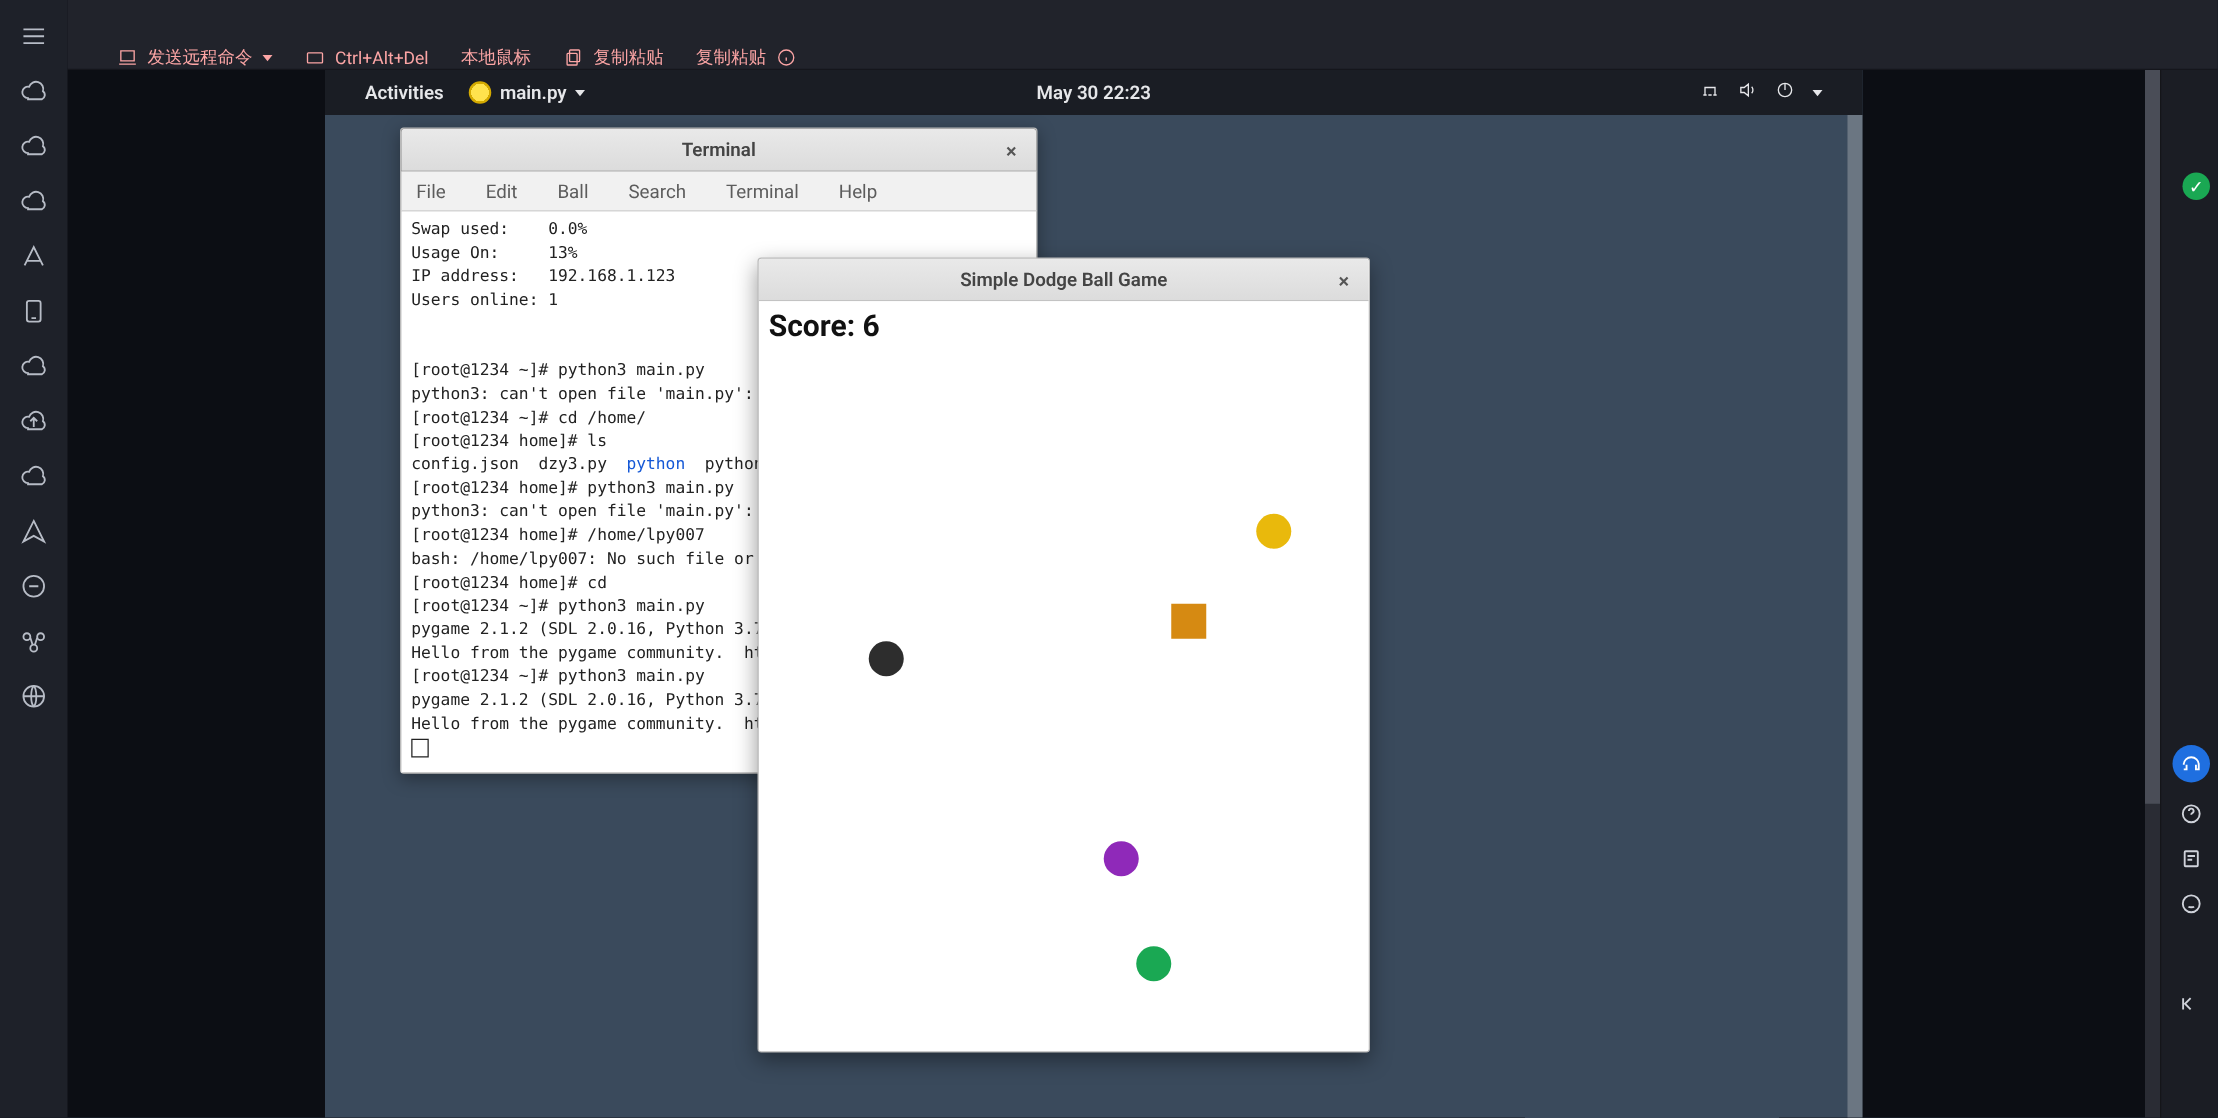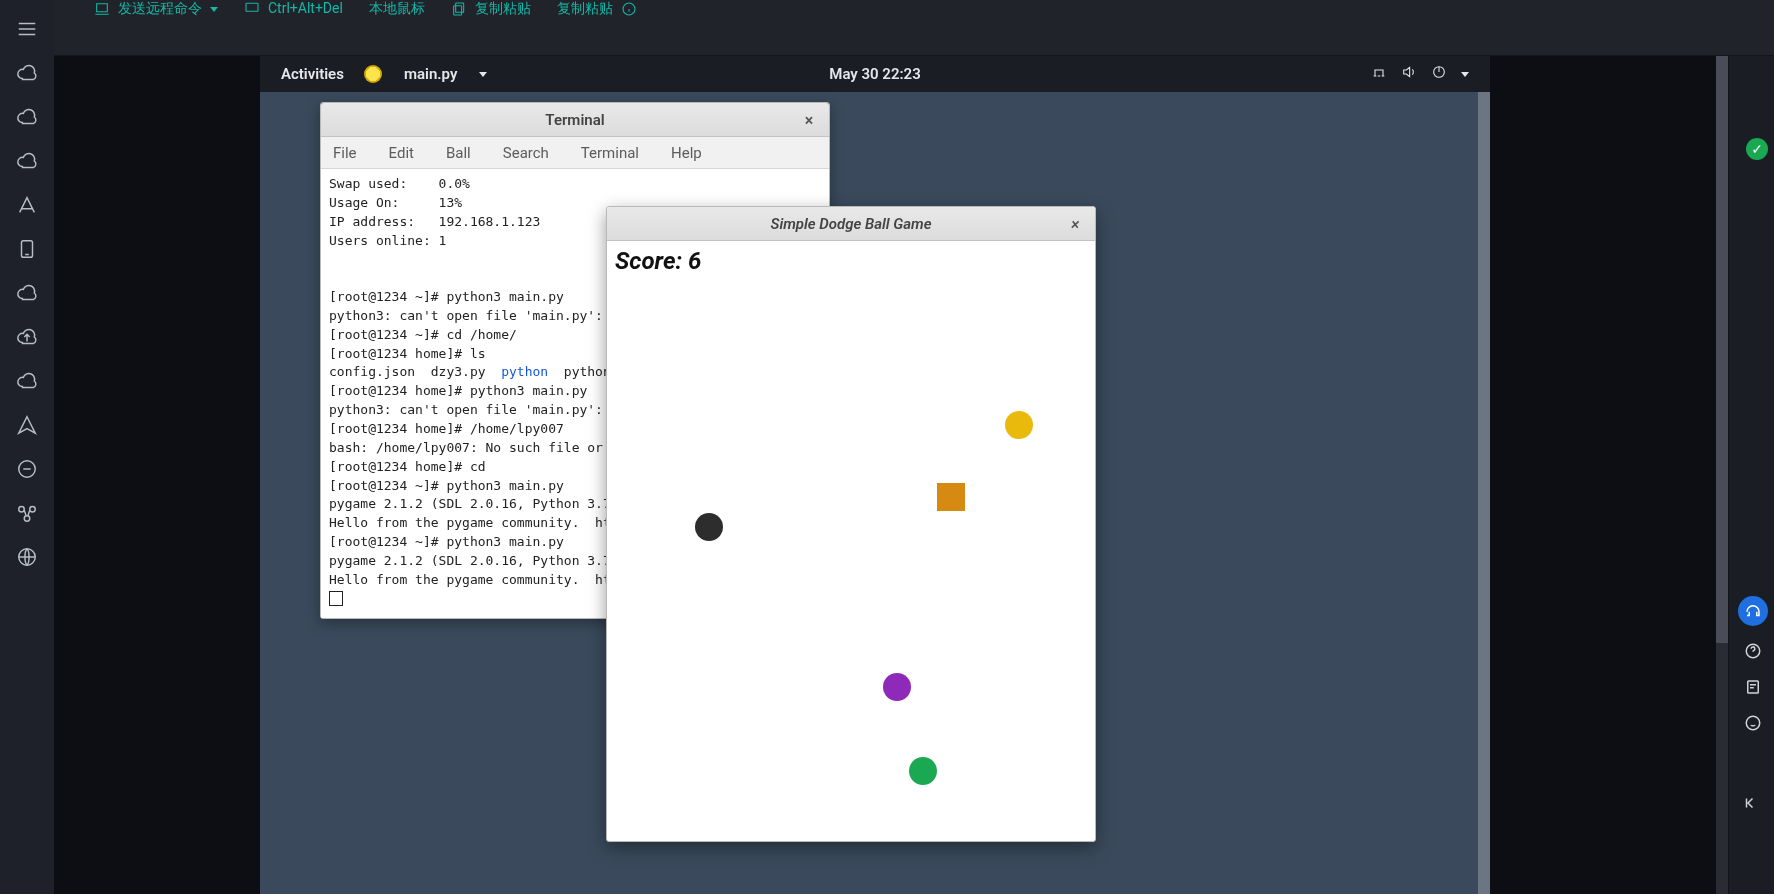--- a/index.html
+++ b/index.html
@@ -10,41 +10,41 @@
     position: absolute; left: 0; top: 0; width: 54px; height: 894px;
     background: #1e2129; display: flex; flex-direction: column; align-items: center;
     padding-top: 18px; gap: 22px;
   }
   .left-rail .rail-icon { color: #b7bcc6; width: 22px; height: 22px; display:flex; align-items:center; justify-content:center; }
   .left-rail .rail-icon svg { width: 22px; height: 22px; stroke: currentColor; fill: none; stroke-width:1.6; }
 
   
   .top-toolbar {
     position: absolute; left: 54px; top: 0; right: 0; height: 56px;
-    background: #21232b; display: flex; align-items: flex-start; gap: 26px;
-    padding-left: 40px; color: #14b8a6; font-size: 14px;
+    background: #21232b; display: flex; align-items: flex-end; gap: 26px;
+    padding-left: 40px; color: #fca5a5; font-size: 14px;
     border-bottom: 1px solid #15161c;
   }
   .top-toolbar .tb-item { display: flex; align-items: center; gap: 8px; cursor: pointer; }
   .top-toolbar .tb-item svg { width: 16px; height: 16px; fill: currentColor; }
   .chev-down { width:0; height:0; border-left:4px solid transparent; border-right:4px solid transparent; border-top:5px solid currentColor; }
 
   
   .virtual-screen {
     position: absolute; left: 260px; top: 56px; width: 1230px; height: 838px;
     background: #3a4a5c;
   }
   
   .gnome-bar {
     position: absolute; left: 0; top: 0; right: 0; height: 36px;
     background: #1a1d24; color: #e6e7ea; display: flex; align-items: center;
-    font-size: 15px; padding: 0 21px; font-weight: 600;
+    font-size: 15px; padding: 0 32px; font-weight: 600;
   }
   .gnome-bar .activities { margin-right: 20px; }
-  .gnome-bar .app { display:flex; align-items:center; gap:22px;justify-content:flex-end; }
+  .gnome-bar .app { display:flex; align-items:center; gap:7px;justify-content:flex-end; }
   .gnome-bar .app .logo { width:18px; height:18px; background: radial-gradient(circle,#ffe34d 0 55%,#d4aa00 56% 100%); border-radius:50%;}
   .gnome-bar .clock { position:absolute; left:50%; transform:translateX(-50%); }
   .gnome-bar .tray { margin-left:auto; display:flex; align-items:center; gap:14px; }
   .gnome-bar .tray svg { width:16px; height:16px; fill:#e6e7ea; }
 
   
   .vs-scroll { position:absolute; right:0; top:36px; bottom:0; width:12px; background:rgba(200,200,200,0.35); }
 
   
   .terminal-window {
@@ -72,21 +72,20 @@
     min-height: 430px;
   }
   .term-body .hl { color:#1558d6; }
   .term-body .box { border:1px solid #222; padding:0 2px; display:inline-block; line-height:1; }
 
   
   .game-window {
     position: absolute; left: 346px; top: 150px; width: 490px; height: 636px;
     background:#fff; border:1px solid #b9b9b9; border-radius:3px;
     box-shadow: 0 6px 18px rgba(0,0,0,0.4);
-    font-style: italic;
   }
   .game-canvas { position:relative; height: calc(100% - 34px); }
   .score-label { position:absolute; left:8px; top:6px; font-size:24px; font-weight:700; color:#111;text-align:right; }
   .ball { position:absolute; width:28px; height:28px; border-radius:50%; }
   .player-square { position:absolute; width:28px; height:28px; background:#d68a12; }
 
   
   .right-strip {
     position:absolute; right:0; top:56px; width:46px; height:calc(100% - 56px);
     background:#1b1d24; border-left:1px solid #141519;

